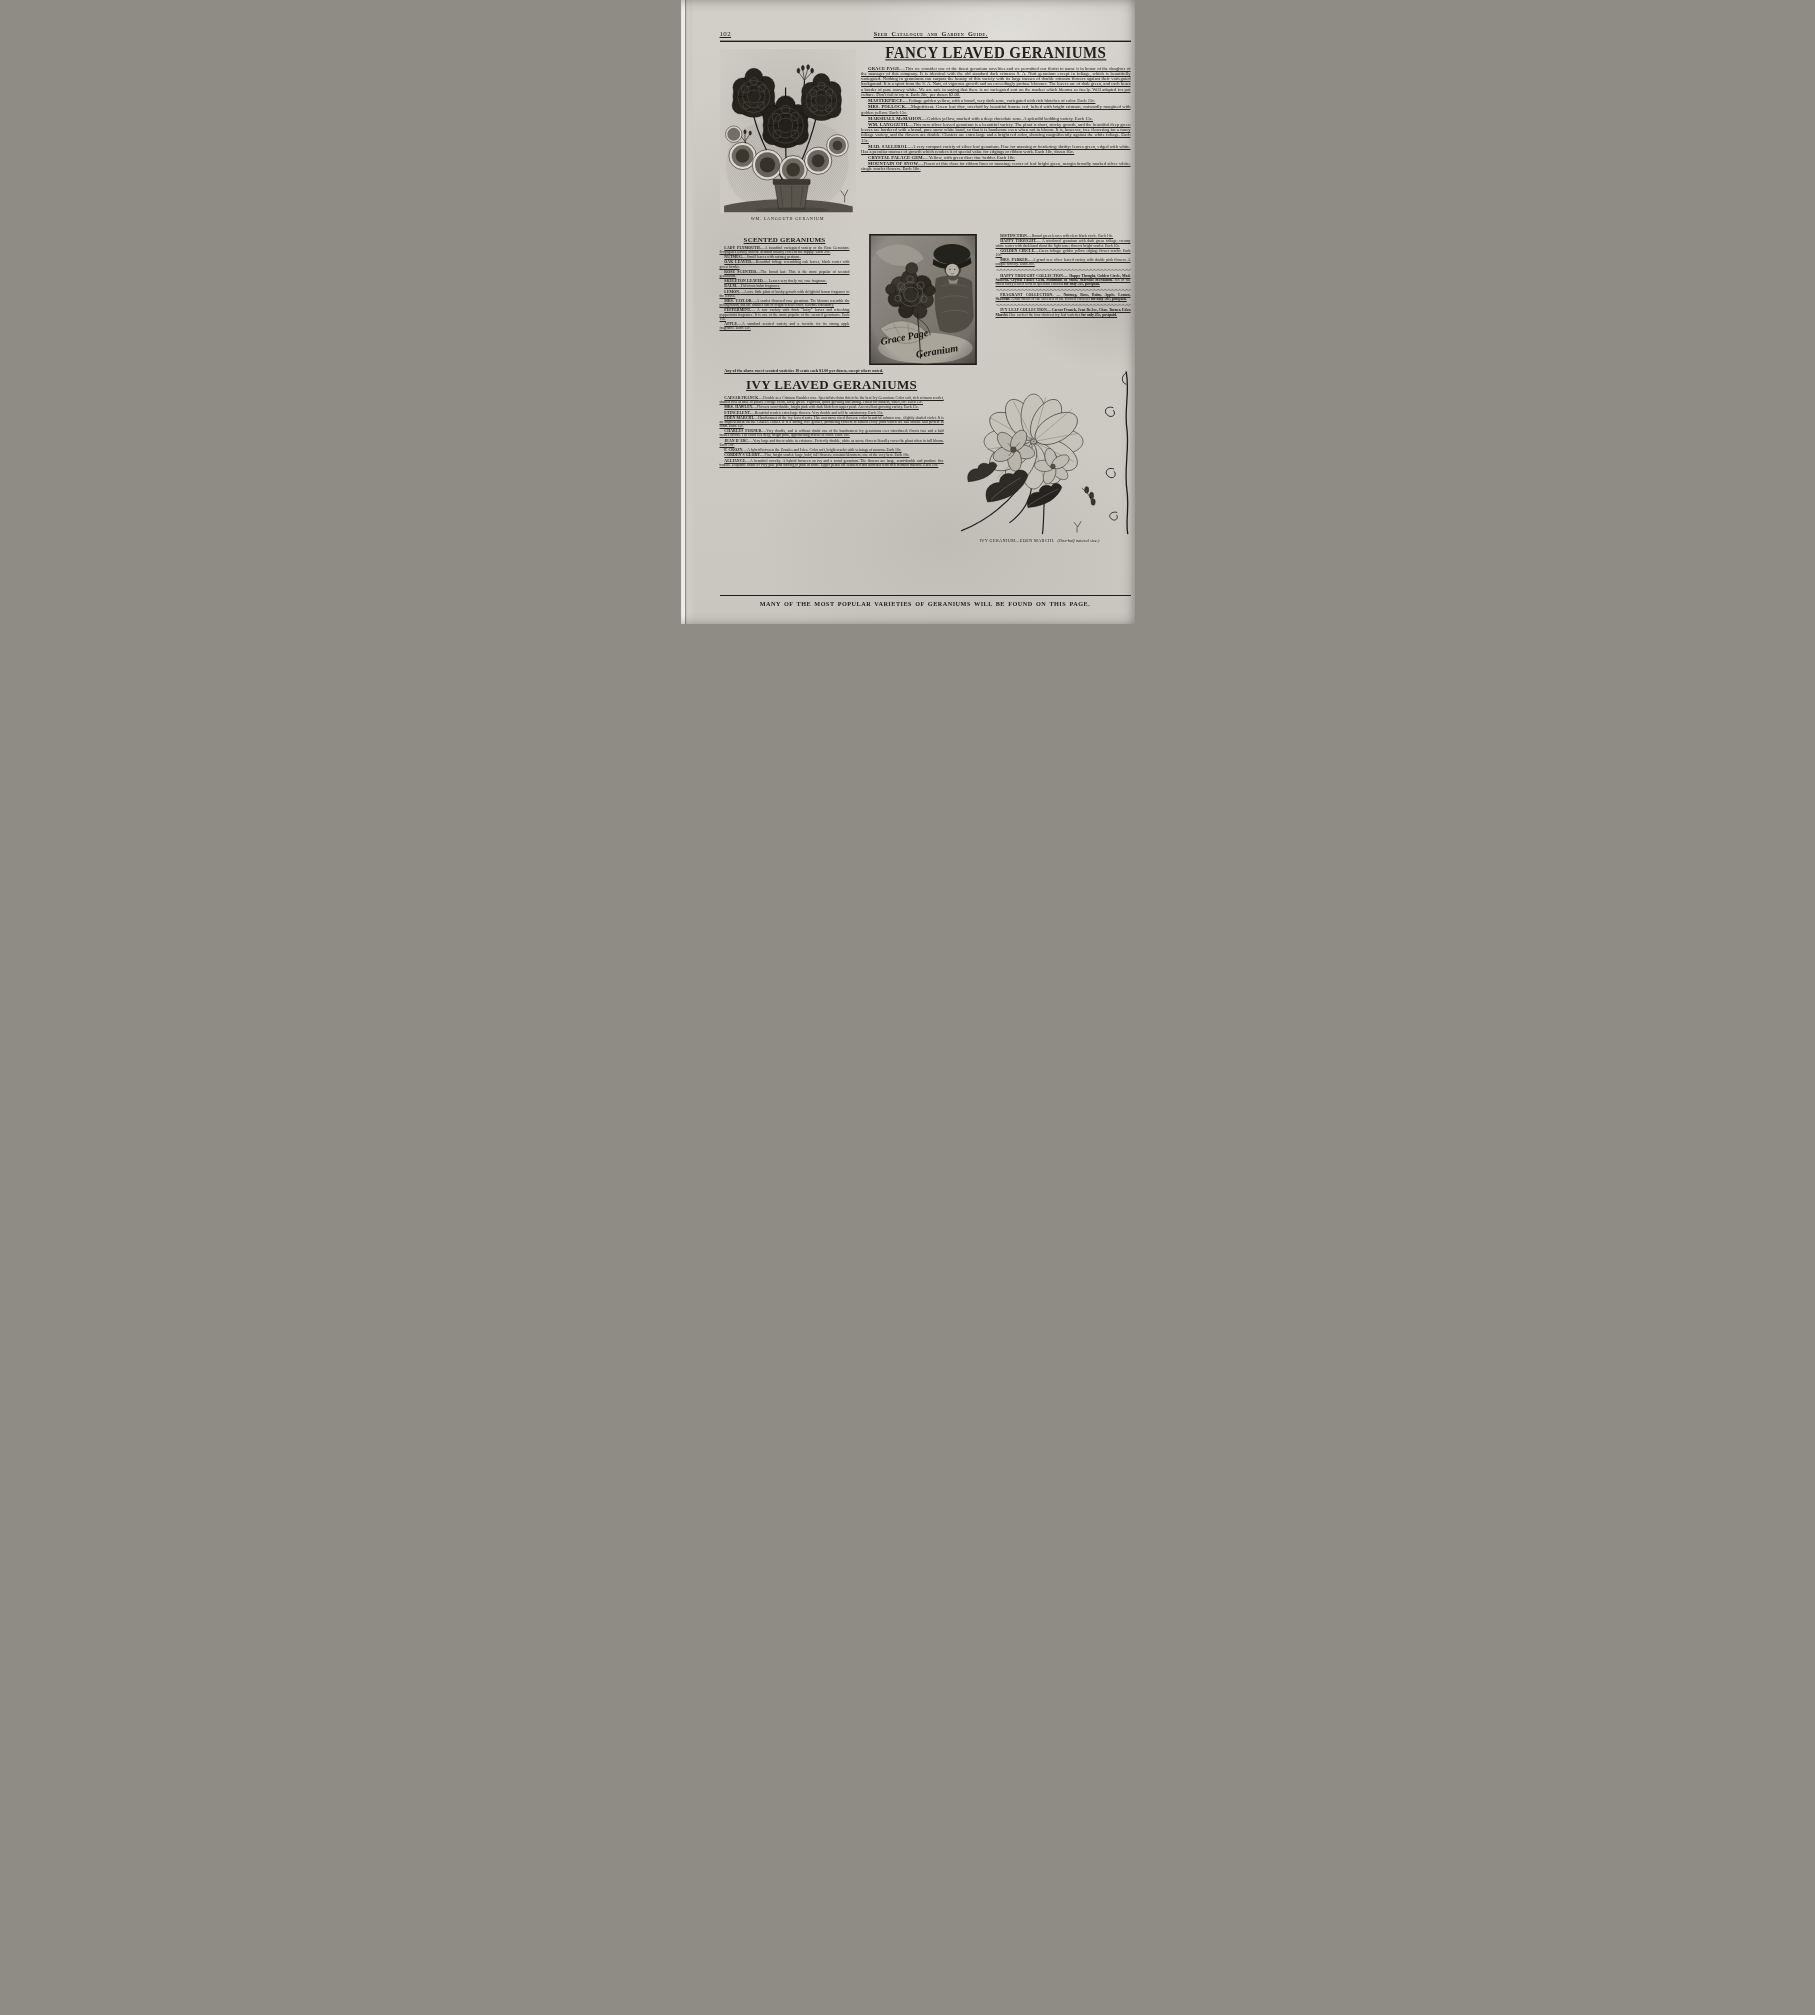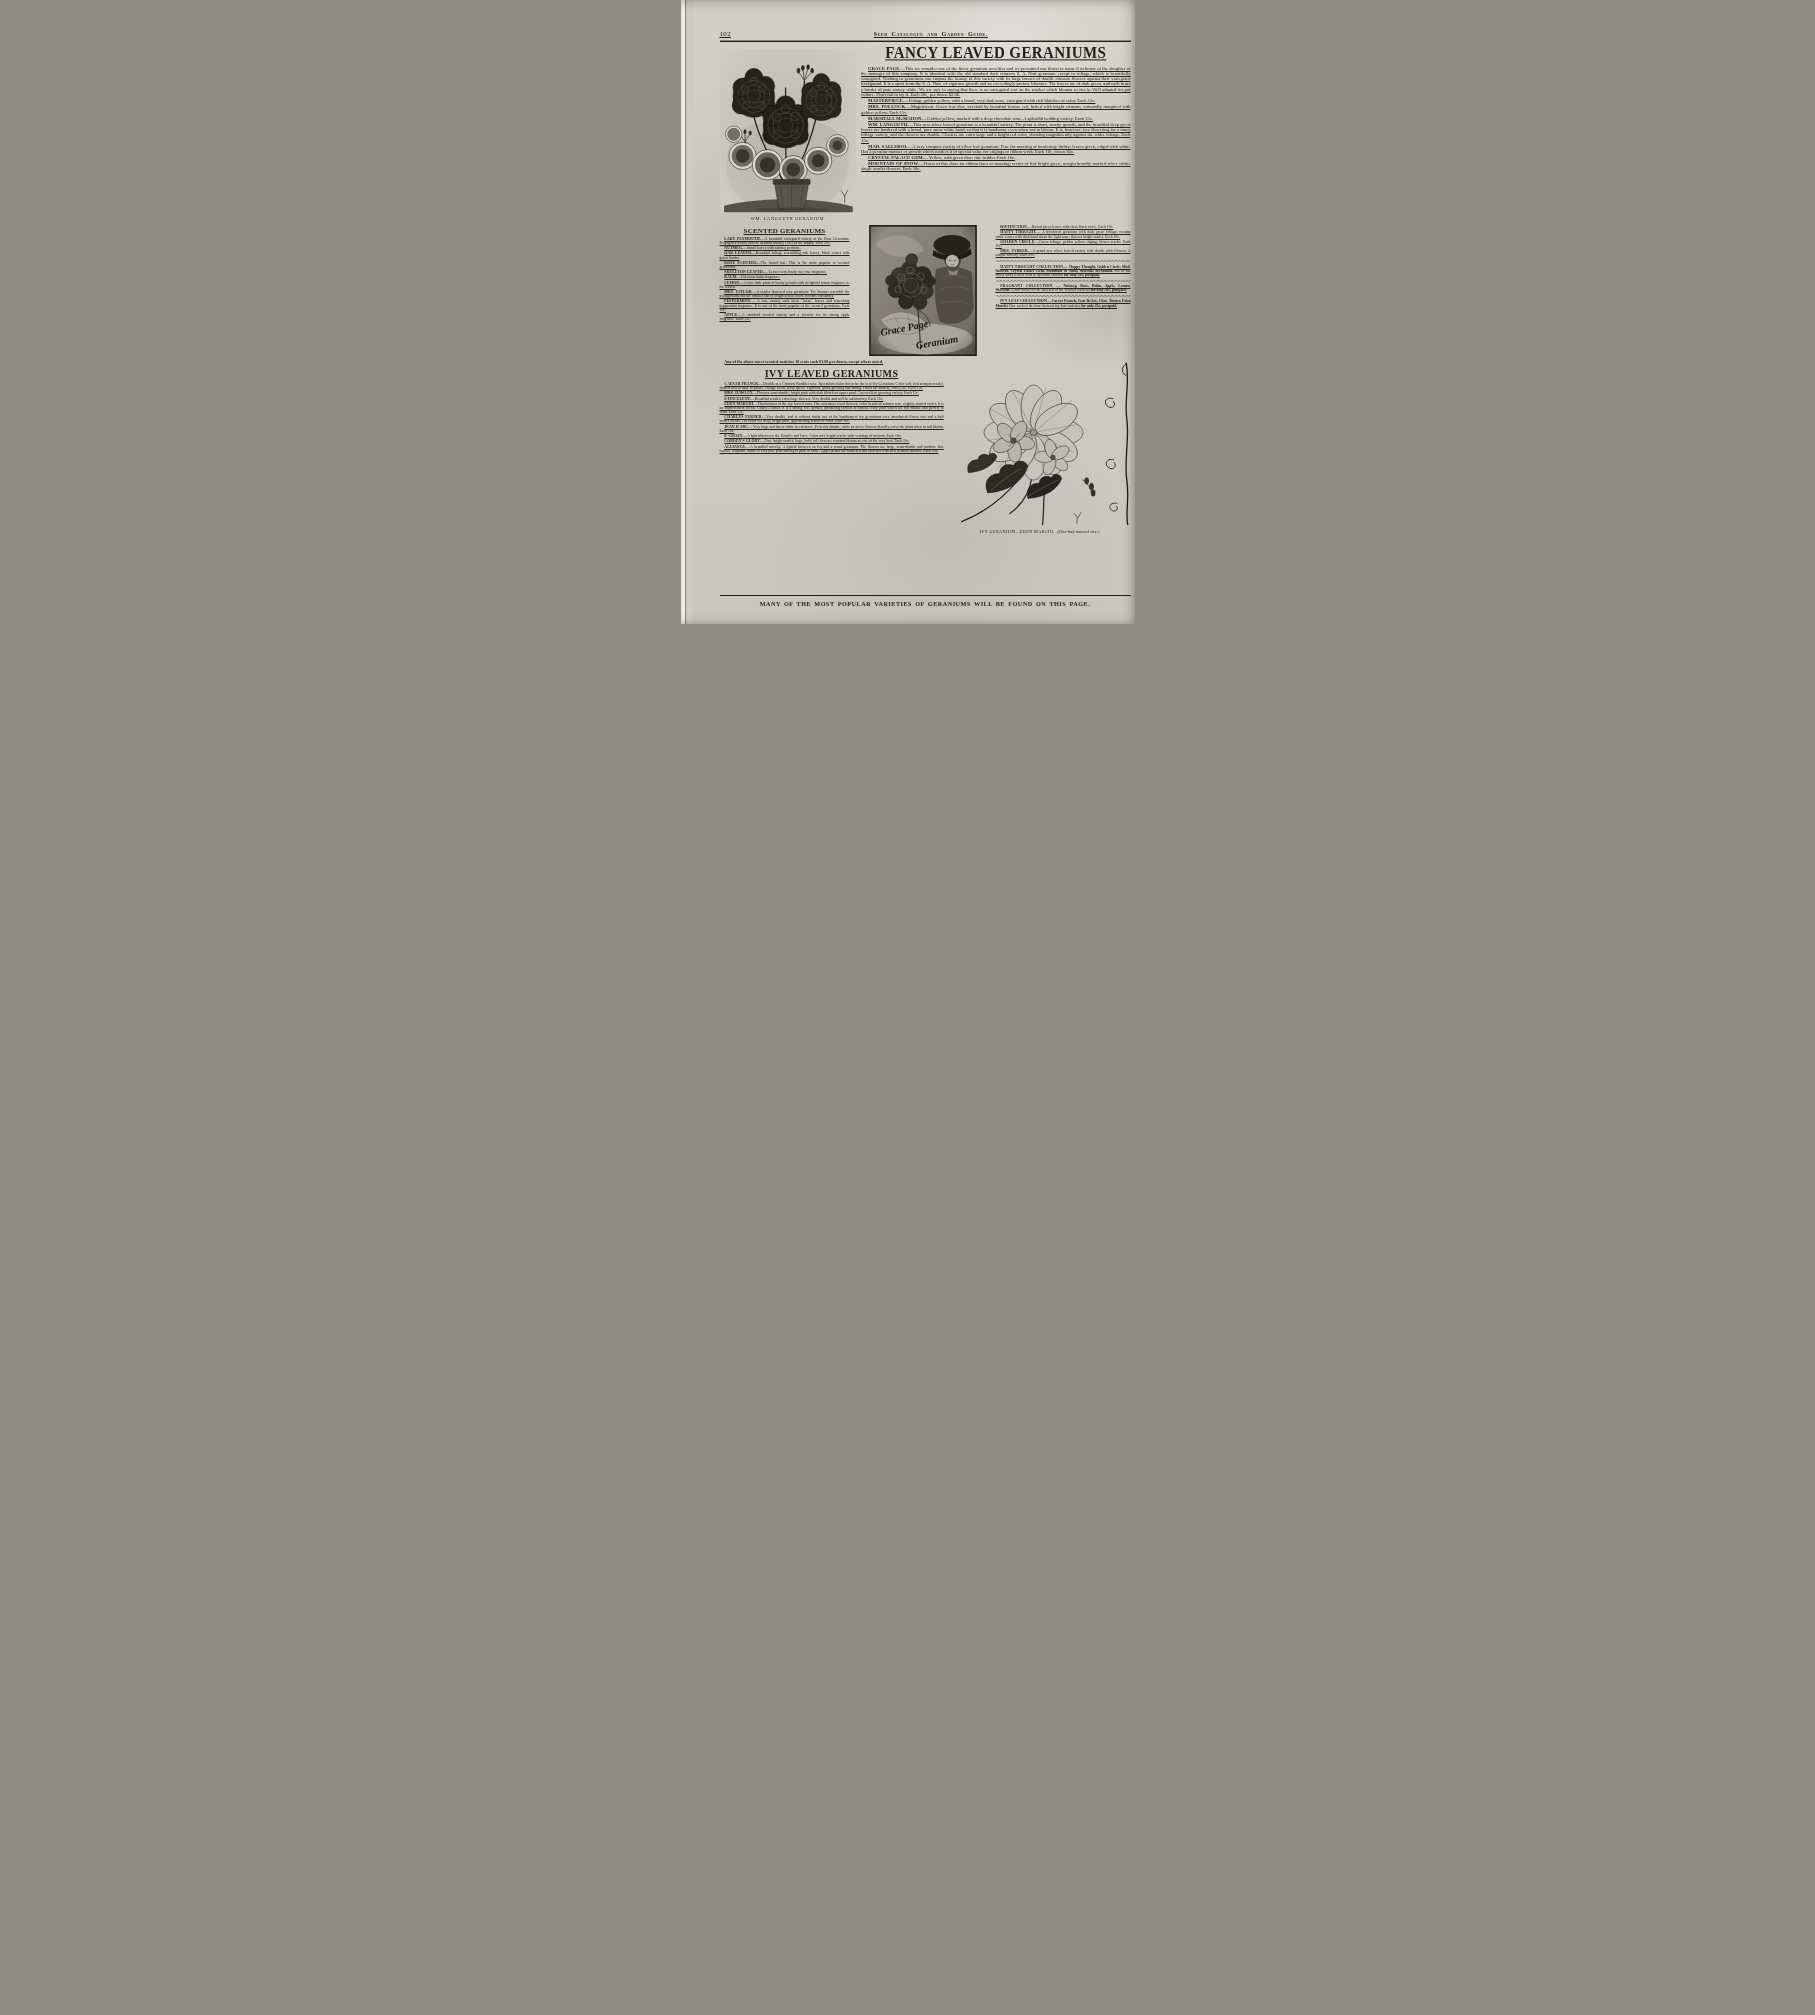--- a/index.html
+++ b/index.html
@@ -26,35 +26,35 @@
   .entry{margin:0 0 0.8px;text-align:justify;text-indent:6.9px;line-height:5.3px;font-size:4.6px;}
   .entry b{letter-spacing:0.1px;}
   .sm .entry{font-size:3.8px;line-height:4.1px;text-indent:4.8px;margin-bottom:1.2px;}
   
   .top{margin-top:3.2px;}
   figure{margin:0;}
   .fig-lang{float:left;width:136px;margin:4px 5.6px 0.8px 0;}
   .fig-cap{text-align:center;font-size:4.2px;letter-spacing:0.8px;margin-top:2px;white-space:nowrap;}
   h1.fancy{font-size:15px;margin:0.8px 0 3.2px;text-align:center;letter-spacing:0.4px;font-weight:bold;transform:scaleY(1.06);}
   
-  .mid{display:flex;justify-content:space-between;margin-top:3px;}
+  .mid{display:flex;justify-content:space-between;margin-top:12px;}
   .col-l{width:130px;}
   .col-c{width:108px;}
   .col-r{width:135px;}
   h3.scented{font-size:7px;text-align:center;margin:1.6px 0 2px;letter-spacing:0.2px;}
   .wavy{display:block;margin:2px 0 2.4px;}
   .coll .names{font-weight:bold;}
   .coll .price{font-weight:bold;}
   
   .bottom{margin-top:2.4px;}
   .fig-eden{float:right;width:182px;margin:0.8px 0 0 4.8px;}
   .eden-cap{font-size:4.2px;letter-spacing:0.4px;text-align:center;margin-top:1.2px;white-space:nowrap;}
   .eden-cap .it{font-style:italic;letter-spacing:0.1px;}
   .note{font-weight:bold;font-size:4.1px;line-height:4.6px;text-indent:4.8px;margin:2px 0 0.8px;text-align:justify;}
-  h2.ivy{font-size:10px;text-align:center;margin:4px 0 2.8px;letter-spacing:0.4px;}
+  h2.ivy{font-size:13px;text-align:center;margin:4px 0 2.8px;letter-spacing:0.4px;}
   
   .footer{position:absolute;left:39px;right:4px;bottom:17px;}
   .f-rule{height:0.8px;background:#211e19;}
   .f-text{text-align:center;font-weight:bold;font-size:6.2px;letter-spacing:0.5px;margin-top:4.4px;word-spacing:1.2px;}
   .clear{clear:both;}
   svg text{font-family:"Liberation Serif","DejaVu Serif",serif;}
 </style>
 </head>
 <body>
 

